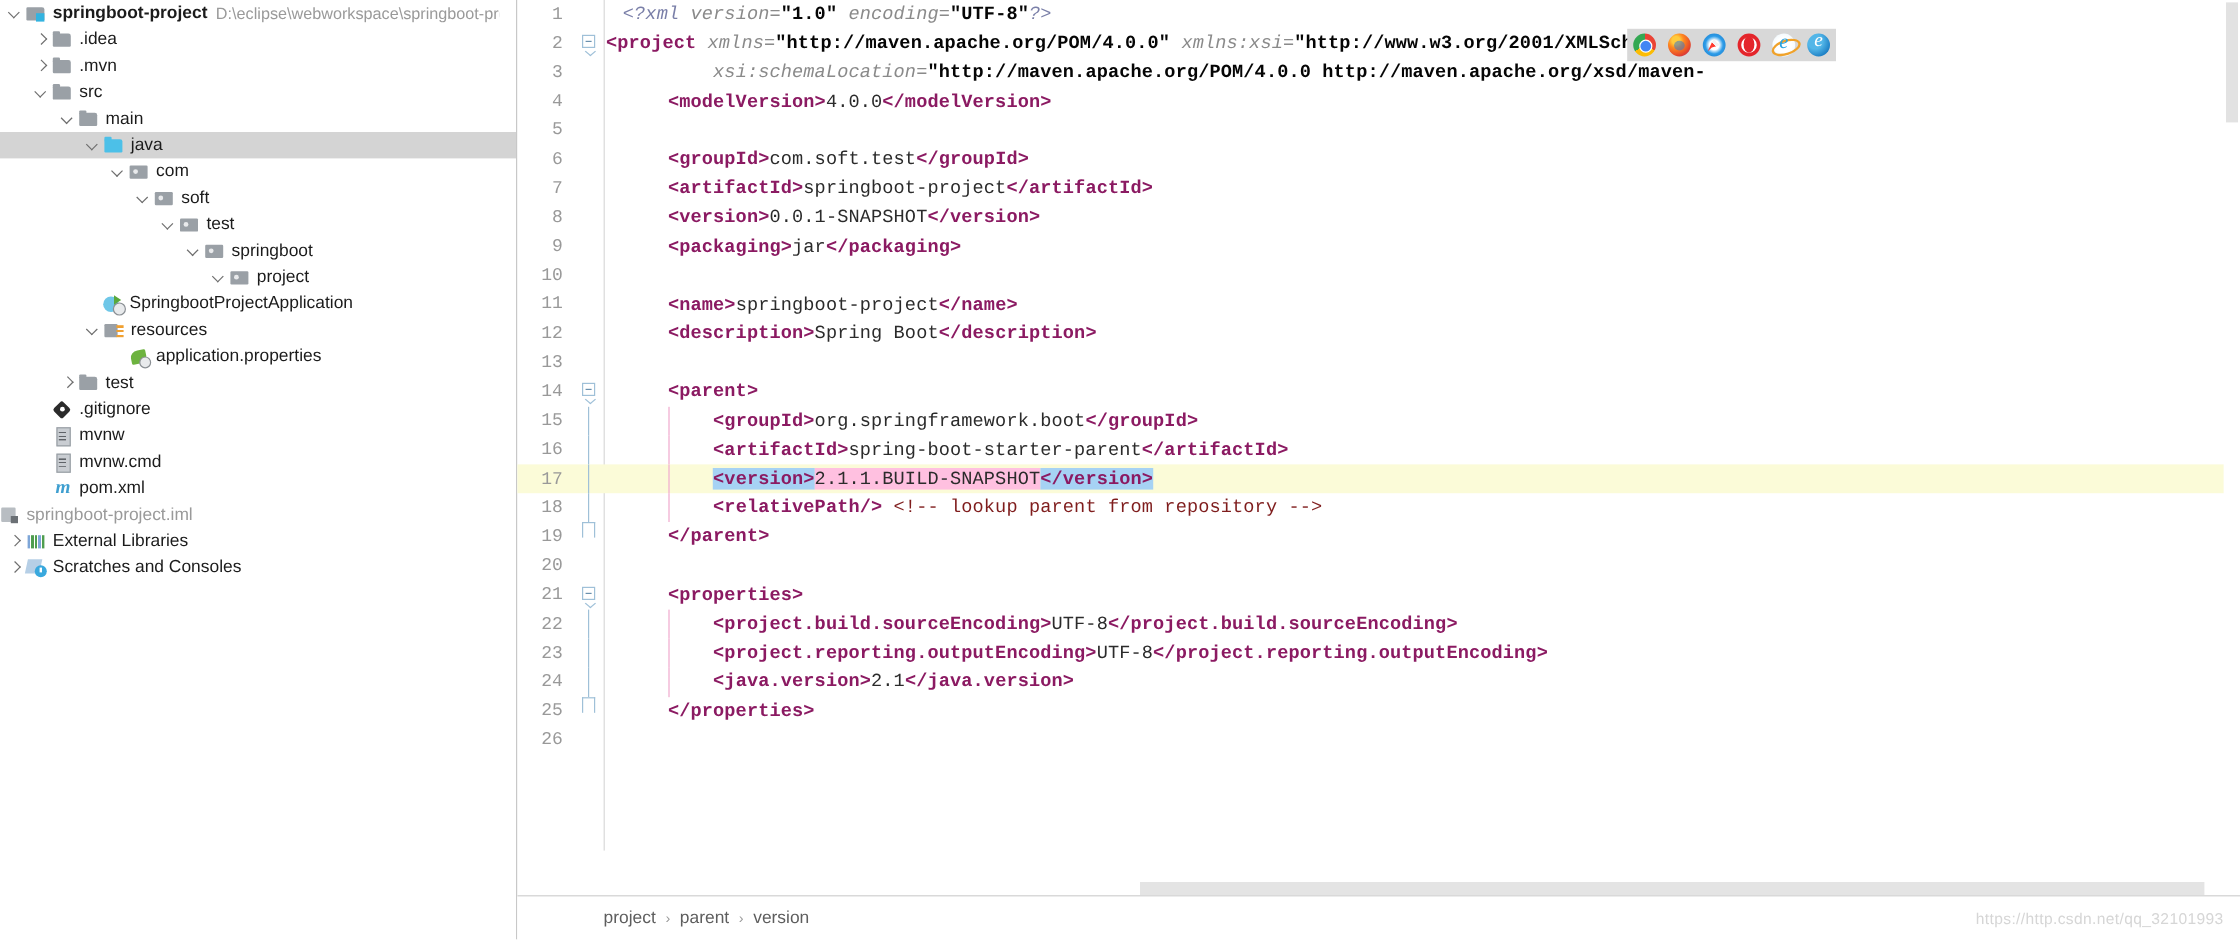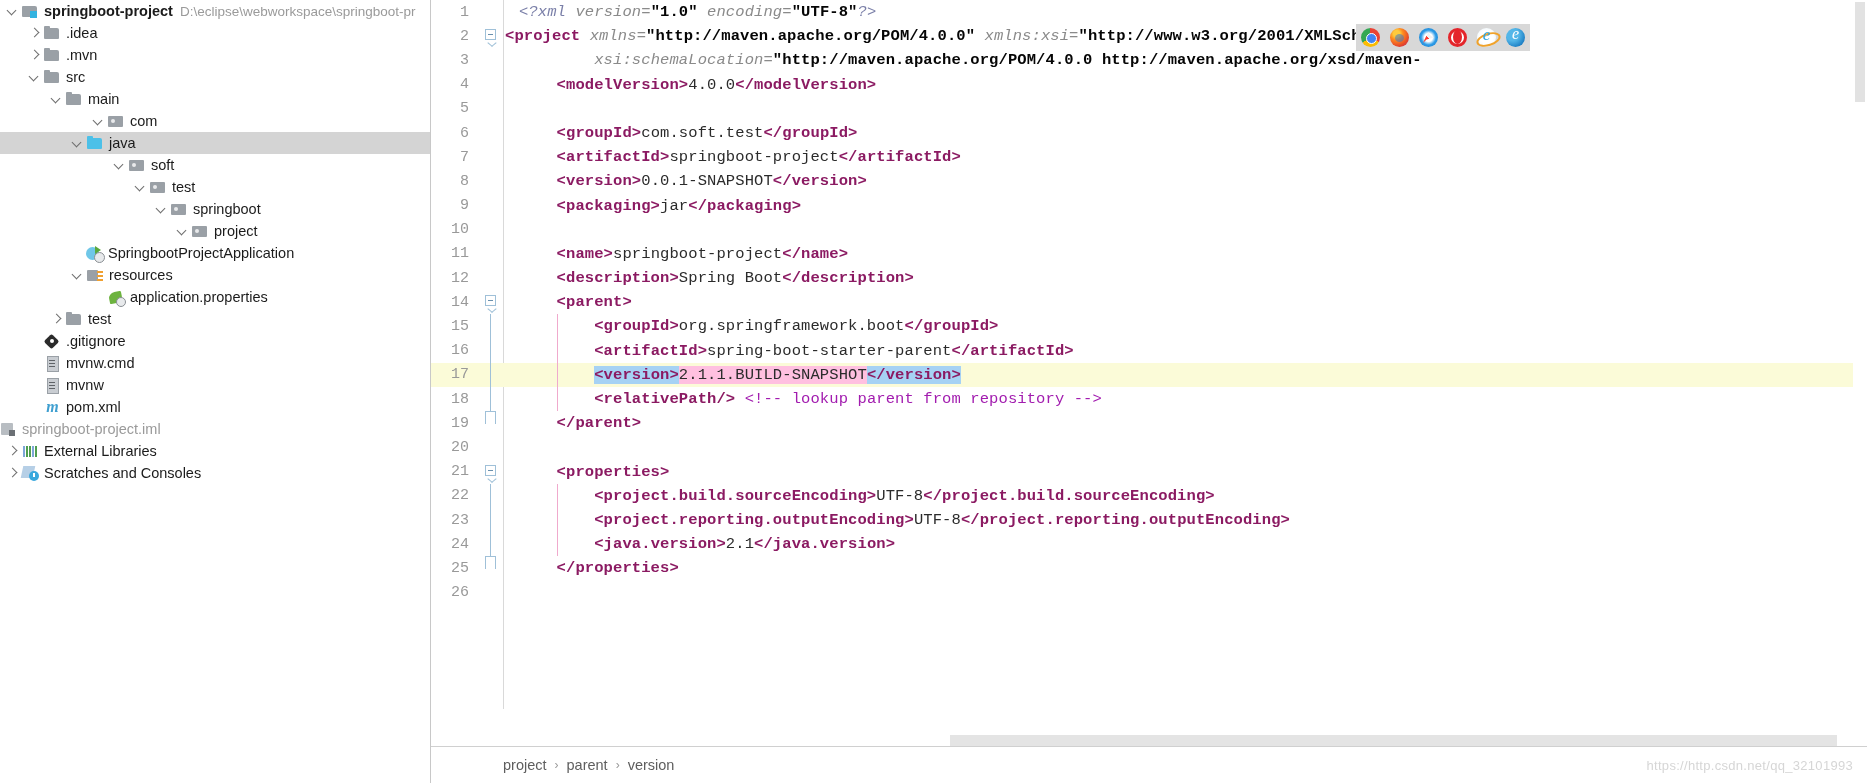--- a/index.html
+++ b/index.html
@@ -385,21 +385,21 @@
     line-height: 24.2px;
     color: #2b2b2b;
     position: relative;
     padding-left: 16px;
     letter-spacing: 0.1px;
   }
   .tag   { color: #8b1a62; font-weight: 700; }
   .attr  { color: #8a8a8a; font-style: italic; }
   .val   { color: #050505; font-weight: 700; }
   .txt   { color: #2b2b2b; }
-  .cmt   { color: #a21caf; }
+  .cmt   { color: #7f1d1d; }
   .pi    { color: #7a7fa8; font-style: italic; }
 
   .sel-blue { background: #a6d2f4; }
   .sel-pink { background: #ffc0e0; }
 
   
   .iguide {
     position: absolute;
     width: 1px;
     background: #f0aacd;
@@ -583,30 +583,30 @@
       <span class="ico folder"></span>
       <span class="tree-label">src</span>
     </div>
 
     <div class="tree-row" style="padding-left:50px">
       <span class="arrow down"></span>
       <span class="ico folder"></span>
       <span class="tree-label">main</span>
     </div>
 
+    <div class="tree-row selected" style="padding-left:71px">
+      <span class="arrow down"></span>
+      <span class="ico folder-src"></span>
+      <span class="tree-label">java</span>
+    </div>
+
     <div class="tree-row" style="padding-left:92px">
       <span class="arrow down"></span>
       <span class="ico pkg"></span>
       <span class="tree-label">com</span>
-    </div>
-
-    <div class="tree-row selected" style="padding-left:71px">
-      <span class="arrow down"></span>
-      <span class="ico folder-src"></span>
-      <span class="tree-label">java</span>
     </div>
 
     <div class="tree-row" style="padding-left:113px">
       <span class="arrow down"></span>
       <span class="ico pkg"></span>
       <span class="tree-label">soft</span>
     </div>
 
     <div class="tree-row" style="padding-left:134px">
       <span class="arrow down"></span>
@@ -650,26 +650,26 @@
       <span class="tree-label">test</span>
     </div>
 
     <div class="tree-row" style="padding-left:44px">
       <span class="ico git"></span>
       <span class="tree-label">.gitignore</span>
     </div>
 
     <div class="tree-row" style="padding-left:44px">
       <span class="ico file"></span>
-      <span class="tree-label">mvnw.cmd</span>
+      <span class="tree-label">mvnw</span>
     </div>
 
     <div class="tree-row" style="padding-left:44px">
       <span class="ico file"></span>
-      <span class="tree-label">mvnw</span>
+      <span class="tree-label">mvnw.cmd</span>
     </div>
 
     <div class="tree-row" style="padding-left:44px">
       <span class="ico maven">m</span>
       <span class="tree-label">pom.xml</span>
     </div>
 
     <div class="tree-row" style="">
       <span class="ico iml"></span>
       <span class="tree-label muted">springboot-project.iml</span>
@@ -760,20 +760,25 @@
         <span class="fold"></span>
         <span class="code-text"><span style="color:transparent">    </span><span class="tag">&lt;name&gt;</span><span class="txt">springboot-project</span><span class="tag">&lt;/name&gt;</span></span>
       </div>
 
       <div class="code-line">
         <span class="gutter">12</span>
         <span class="fold"></span>
         <span class="code-text"><span style="color:transparent">    </span><span class="tag">&lt;description&gt;</span><span class="txt">Spring Boot</span><span class="tag">&lt;/description&gt;</span></span>
       </div>
 
+      <div class="code-line">
+        <span class="gutter">13</span>
+        <span class="fold"></span>
+        <span class="code-text"></span>
+      </div>
 
       <div class="code-line">
         <span class="gutter">14</span>
         <span class="fold"><i class="fold-minus tip"></i></span>
         <span class="code-text"><span style="color:transparent">    </span><span class="tag">&lt;parent&gt;</span></span>
       </div>
 
       <div class="code-line">
         <span class="gutter">15</span>
         <span class="fold"><i class="fold-bar"></i></span>

